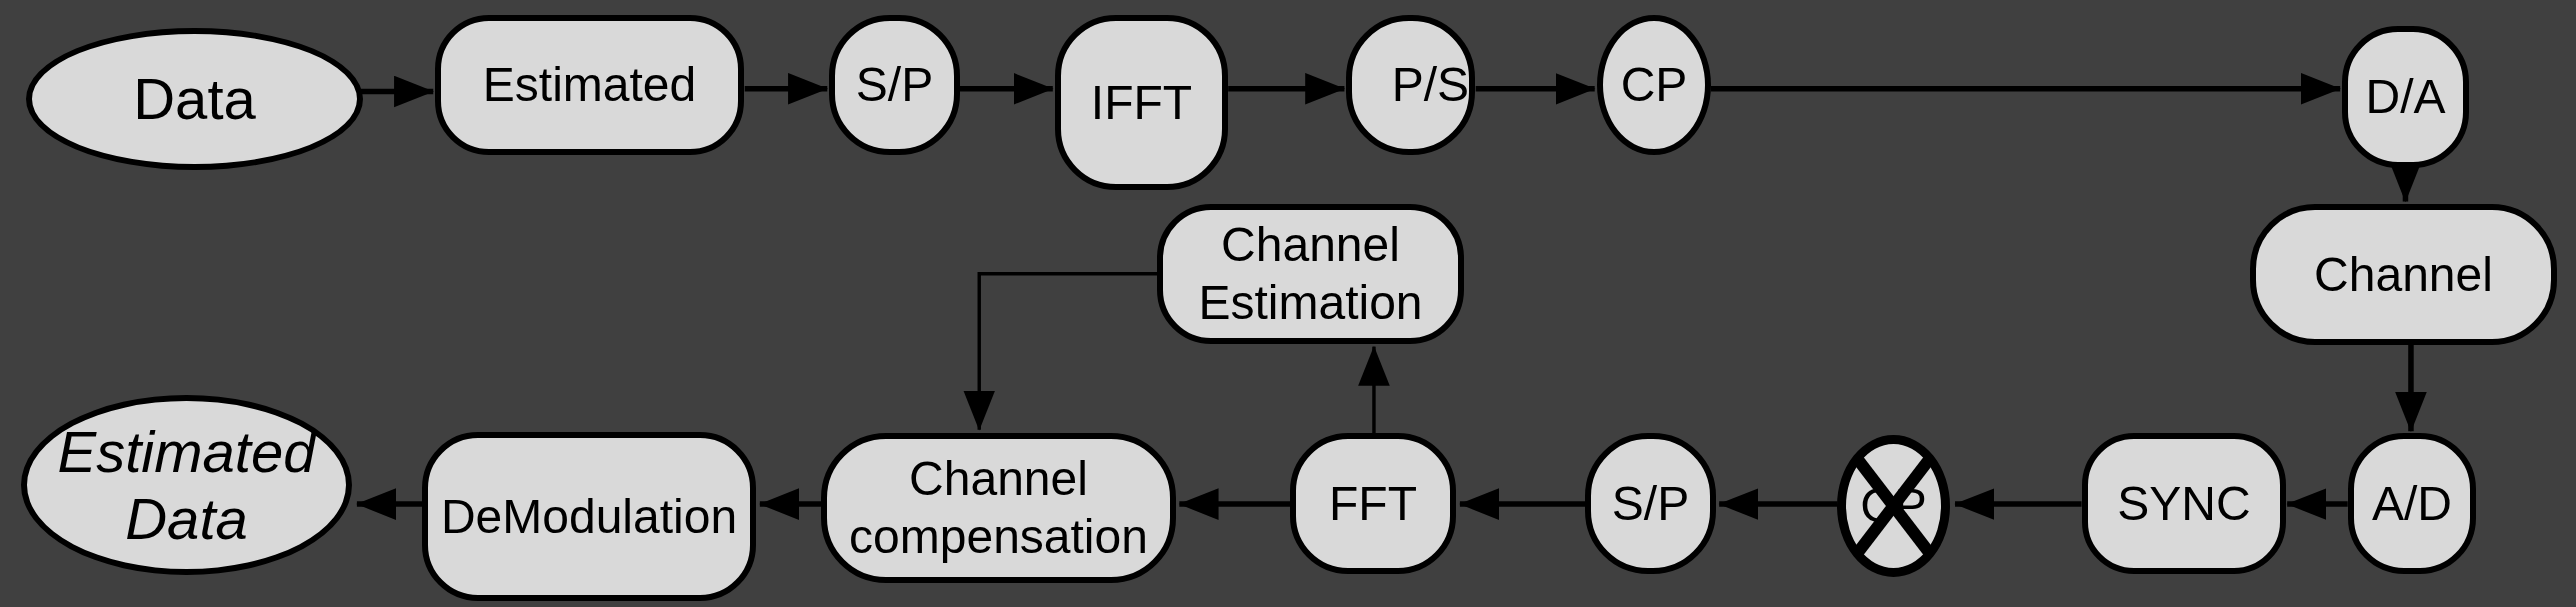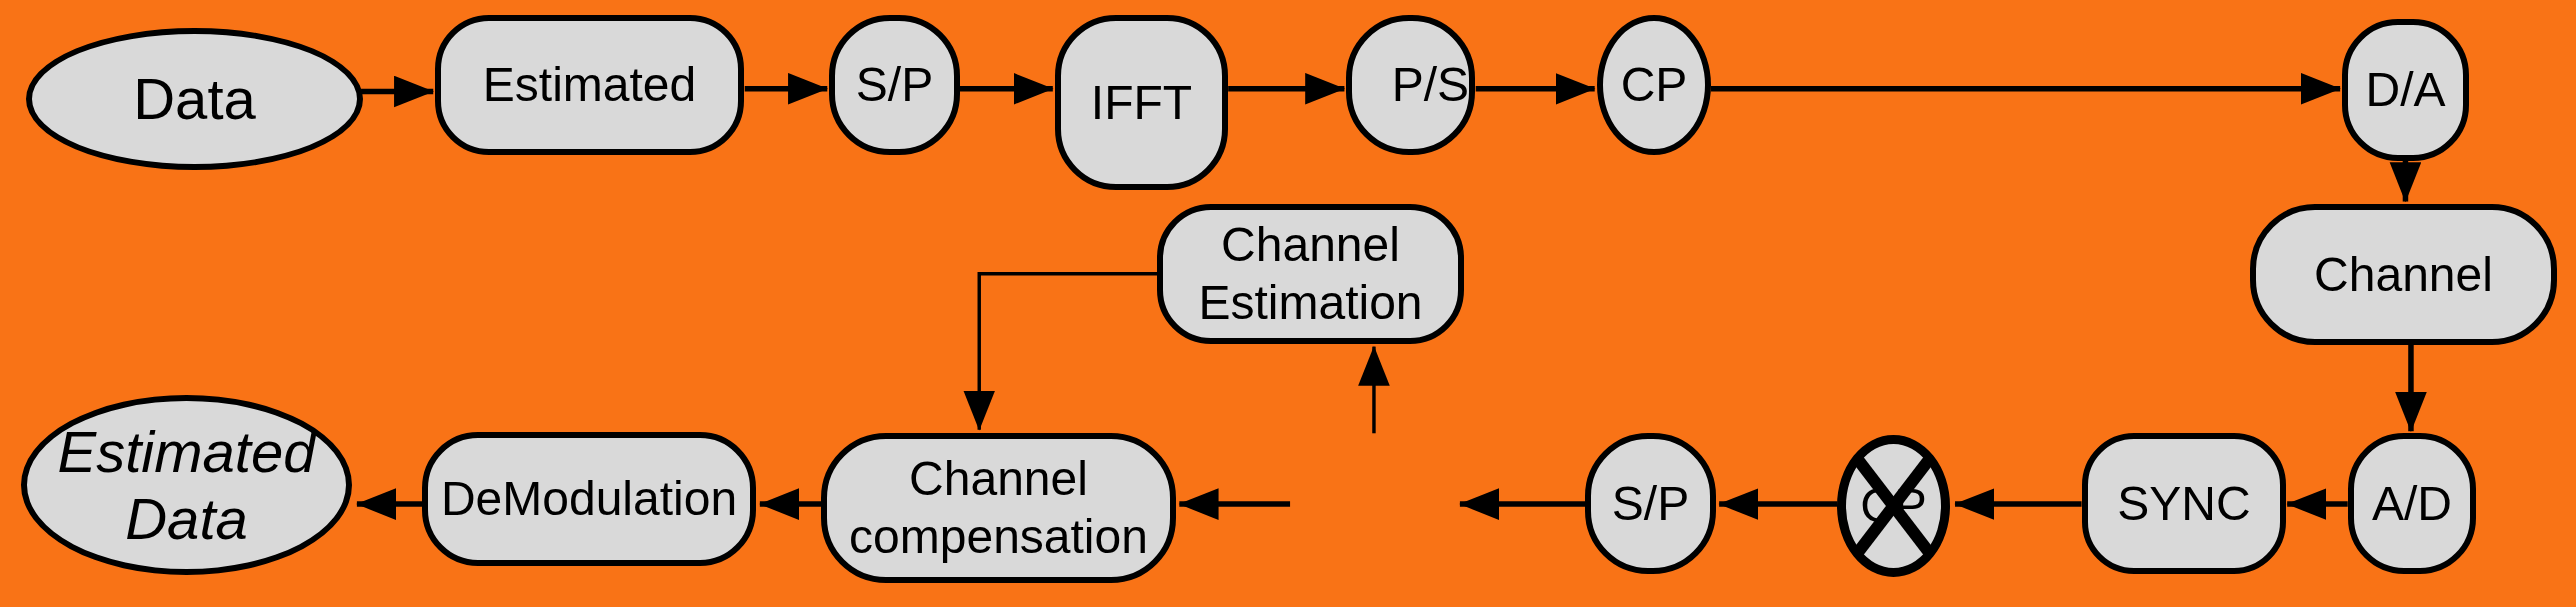--- a/index.html
+++ b/index.html
@@ -4,21 +4,21 @@
 <style>
   html, body {
     margin: 0;
     padding: 0;
     background: #ffffff;
   }
   #stage {
     position: relative;
     width: 2576px;
     height: 608px;
-    background: #f97316;
+    background: #404040;
     overflow: hidden;
     font-family: "Liberation Sans", "DejaVu Sans", sans-serif;
   }
   #connectors {
     position: absolute;
     left: 0; top: 0;
     width: 2576px;
     height: 608px;
   }
   .node {
@@ -105,21 +105,21 @@
   </div>
 
   <div class="node" style="left:1346px; top:15px; width:129px; height:140px; border-radius:63px;justify-content:flex-end;">
     <span class="label">P/S</span>
   </div>
 
   <div class="node ellipse" style="left:1597px; top:15px; width:114px; height:140px;">
     <span class="label">CP</span>
   </div>
 
-  <div class="node" style="left:2342px; top:19px; width:127px; height:142px; border-radius:56px;">
+  <div class="node" style="left:2342px; top:26px; width:127px; height:142px; border-radius:56px;">
     <span class="label">D/A</span>
   </div>
 
   <div class="node" style="left:2250px; top:204px; width:307px; height:141px; border-radius:65px;">
     <span class="label">Channel</span>
   </div>
 
   <div class="node" style="left:2348px; top:433px; width:128px; height:141px; border-radius:56px;">
     <span class="label">A/D</span>
   </div>
@@ -133,27 +133,30 @@
       <line x1="11" y1="11" x2="89" y2="89" vector-effect="non-scaling-stroke"></line>
       <line x1="89" y1="11" x2="11" y2="89" vector-effect="non-scaling-stroke"></line>
     </svg>
     <span class="label">CP</span>
   </div>
 
   <div class="node" style="left:1585px; top:433px; width:131px; height:141px; border-radius:63px;">
     <span class="label">S/P</span>
   </div>
 
+  <div class="node" style="left:1290px; top:433px; width:166px; height:141px; border-radius:58px;">
+    <span class="label">FFT</span>
+  </div>
 
   <div class="node" style="left:821px; top:433px; width:355px; height:150px; border-radius:65px;">
     <span class="label">Channel
 compensation</span>
   </div>
 
-  <div class="node" style="left:422px; top:432px; width:334px; height:134px; border-radius:56px;">
+  <div class="node" style="left:422px; top:432px; width:334px; height:169px; border-radius:56px;">
     <span class="label">DeModulation</span>
   </div>
 
   <div class="node ellipse terminal" style="left:21px; top:395px; width:331px; height:180px;font-style:italic;">
     <span class="label">Estimated
 Data</span>
   </div>
 
   <div class="node" style="left:1157px; top:204px; width:307px; height:140px; border-radius:54px;">
     <span class="label">Channel

